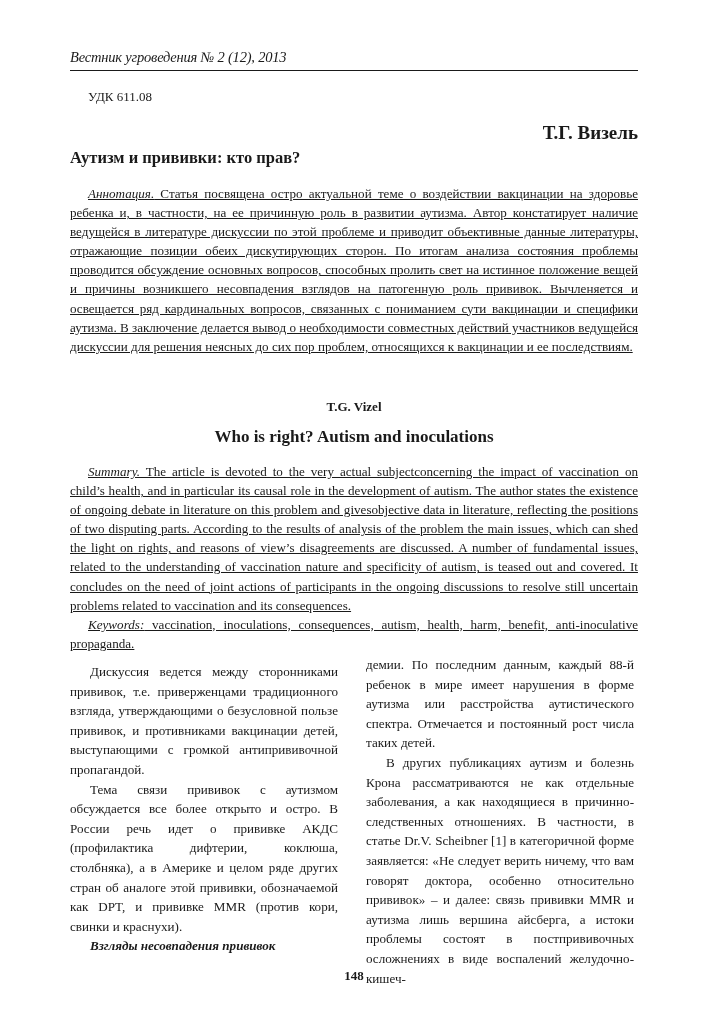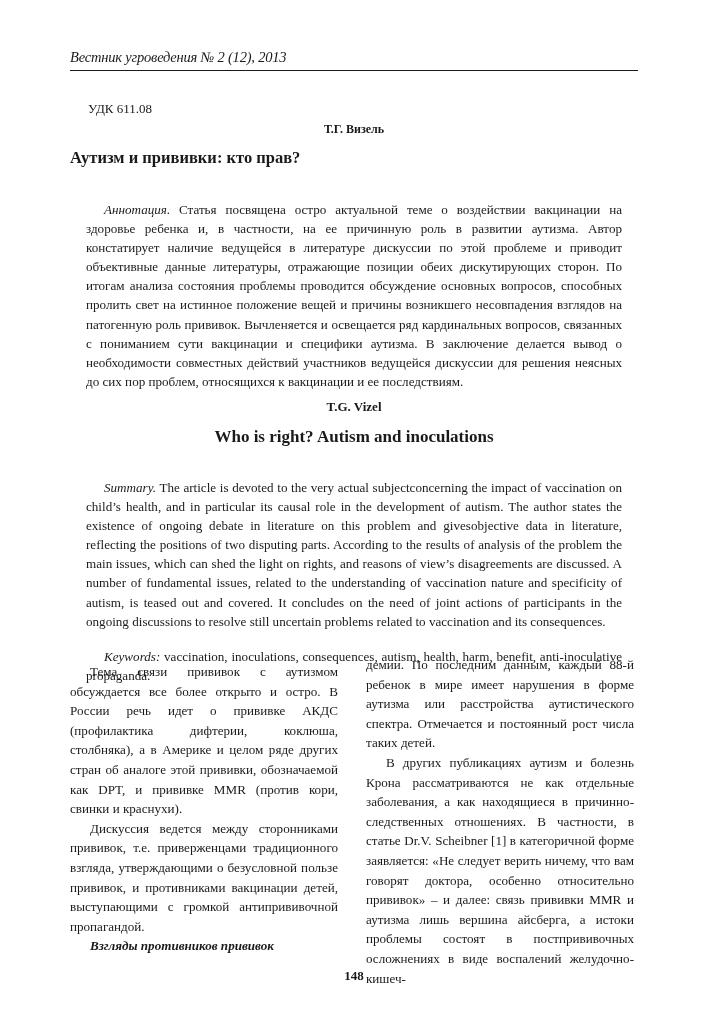--- a/index.html
+++ b/index.html
@@ -10,29 +10,29 @@
   }
   .page { position: absolute; left: 70px; top: 0; width: 568px; }
   .running-head {
     position: absolute; left: 0; top: 49px; width: 568px;
     font-size: 14.5px; font-weight: normal; font-style: italic; letter-spacing: -0.2px;
   }
   .head-rule {
     position: absolute; left: 0; top: 70px; width: 568px; height: 0;
     border-top: 1.3px solid #1a1a1a;
   }
-  .udc { position: absolute; left: 18px; top: 101px; font-size: 13px; }
-  .author-ru { position: absolute; left: 0; top: 122px; width: 568px; text-align: center; font-size: 12px; font-weight: bold; }
+  .udc { position: absolute; left: 18px; top: 89px; font-size: 13px; }
+  .author-ru { position: absolute; left: 0; top: 122px; width: 568px; text-align: right; font-size: 19px; font-weight: bold; }
   .title-ru { position: absolute; left: 0; top: 148px; width: 568px; text-align: left; font-size: 16.5px; font-weight: bold; }
   .abstract {
     position: absolute; left: 0; width: 568px;
     font-size: 13.1px; line-height: 19.1px; text-align: justify;
     hyphens: manual;
   }
-  .abstract p { margin: 16px; text-indent: 18px; }
+  .abstract p { margin: 0; text-indent: 18px; text-decoration: underline; }
   .abstract .lbl { font-style: italic; }
   .abs-ru { top: 184px; }
   .author-en { position: absolute; left: 0; top: 399px; width: 568px; text-align: center; font-size: 13px; font-weight: bold; }
   .title-en { position: absolute; left: 0; top: 427px; width: 568px; text-align: center; font-size: 17px; font-weight: bold; }
   .abs-en { top: 462px; font-size: 13.1px; line-height: 19.1px; }
   .col {
     position: absolute; top: 662px; width: 268px;
     font-size: 13.1px; line-height: 19.6px; text-align: justify;
   }
   .col p { margin: 0; text-indent: 20px; }
@@ -61,23 +61,23 @@
 
   <div class="author-en">T.G. Vizel</div>
   <div class="title-en">Who is right? Autism and inoculations</div>
 
   <div class="abstract abs-en">
     <p><span class="lbl">Summary.</span><span> The article is devoted to the very actual subjectconcerning the impact of vaccination on child’s health, and in particular its causal role in the development of autism. The author states the existence of ongoing debate in literature on this problem and givesobjective data in literature, reflecting the positions of two disputing parts. According to the results of analysis of the problem the main issues, which can shed the light on rights, and reasons of view’s disagreements are discussed. A number of fundamental issues, related to the understanding of vaccination nature and specificity of autism, is teased out and covered. It concludes on the need of joint actions of participants in the ongoing discussions to resolve still uncertain problems related to vaccination and its consequences.</span></p>
     <p><span class="lbl">Keywords:</span><span> vaccination, inoculations, consequences, autism, health, harm, benefit, anti-inoculative propaganda.</span></p>
   </div>
 
   <div class="col col-left">
+    <p>Дискуссия ведется между сторонниками прививок, т.е. приверженцами традиционного взгляда, утверждающими о безусловной пользе прививок, и противниками вакцинации детей, выступающими с громкой антипрививочной пропагандой.</p>
     <p>Тема связи прививок с аутизмом обсуждается все более открыто и остро. В России речь идет о прививке АКДС (профилактика дифтерии, коклюша, столбняка), а в Америке и целом ряде других стран об аналоге этой прививки, обозначаемой как DPT, и прививке MMR (против кори, свинки и краснухи).</p>
-    <p>Дискуссия ведется между сторонниками прививок, т.е. приверженцами традиционного взгляда, утверждающими о безусловной пользе прививок, и противниками вакцинации детей, выступающими с громкой антипрививочной пропагандой.</p>
-    <p class="subhead">Взгляды противников прививок</p>
+    <p class="subhead">Взгляды несовпадения прививок</p>
   </div>
 
   <div class="col col-right">
     <p class="cont">демии. По последним данным, каждый 88-й ребенок в мире имеет нарушения в форме аутизма или расстройства аутистического спектра. Отмечается и постоянный рост числа таких детей.</p>
     <p>В других публикациях аутизм и болезнь Крона рассматриваются не как отдельные заболевания, а как находящиеся в причинно-следственных отношениях. В частности, в статье Dr.V. Scheibner [1] в категоричной форме заявляется: «Не следует верить ничему, что вам говорят доктора, особенно относительно прививок» – и далее: связь прививки MMR и аутизма лишь вершина айсберга, а истоки проблемы состоят в постпрививочных осложнениях в виде воспалений желудочно-кишеч-</p>
   </div>
 
   <div class="page-num">148</div>
 </div>
 

